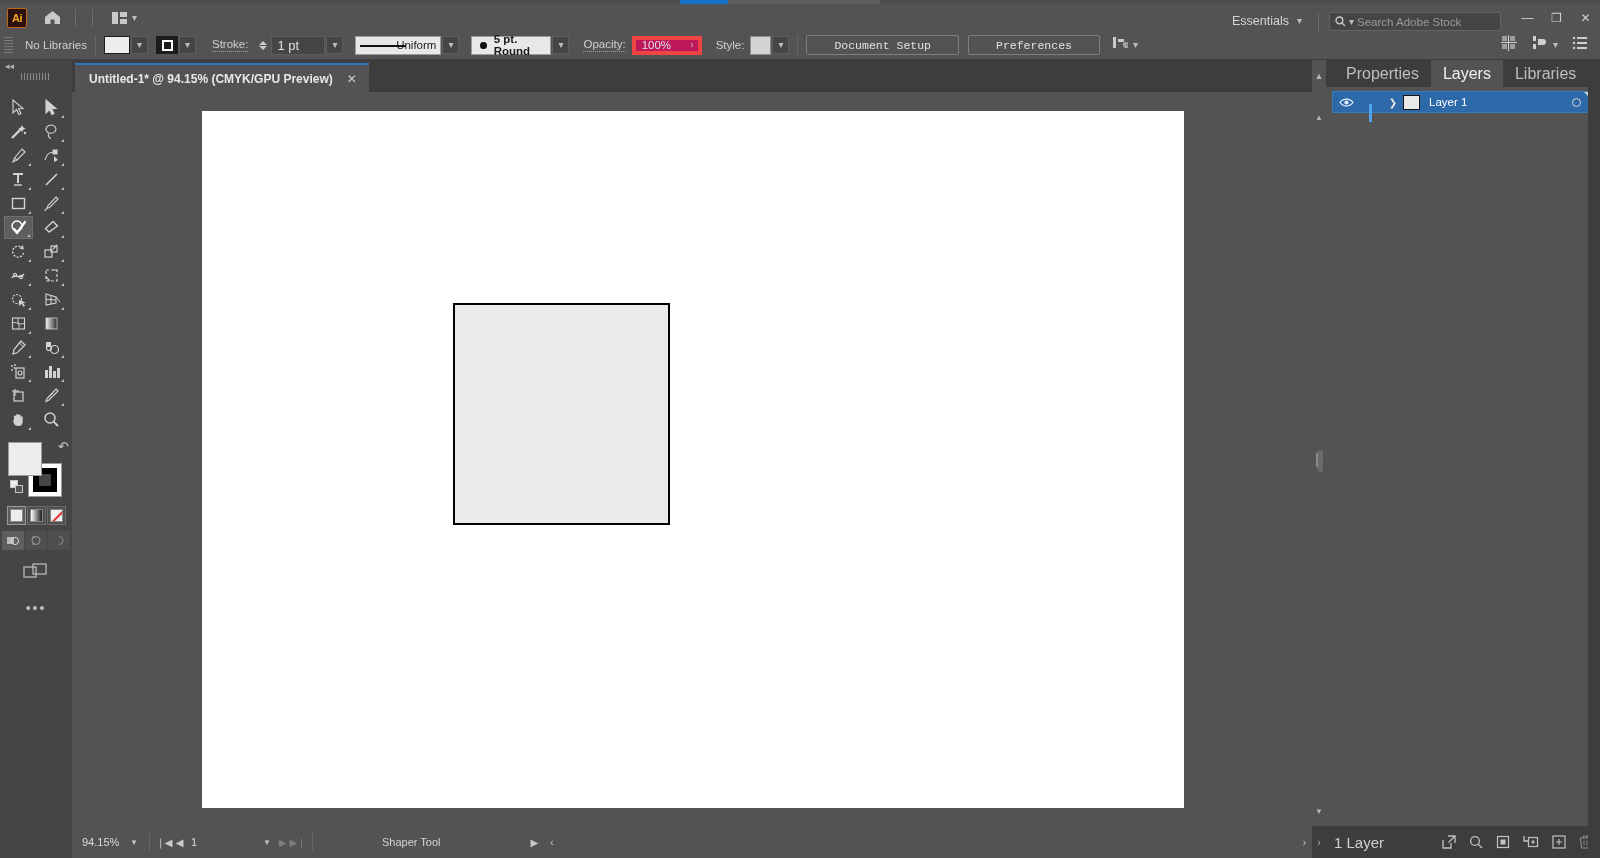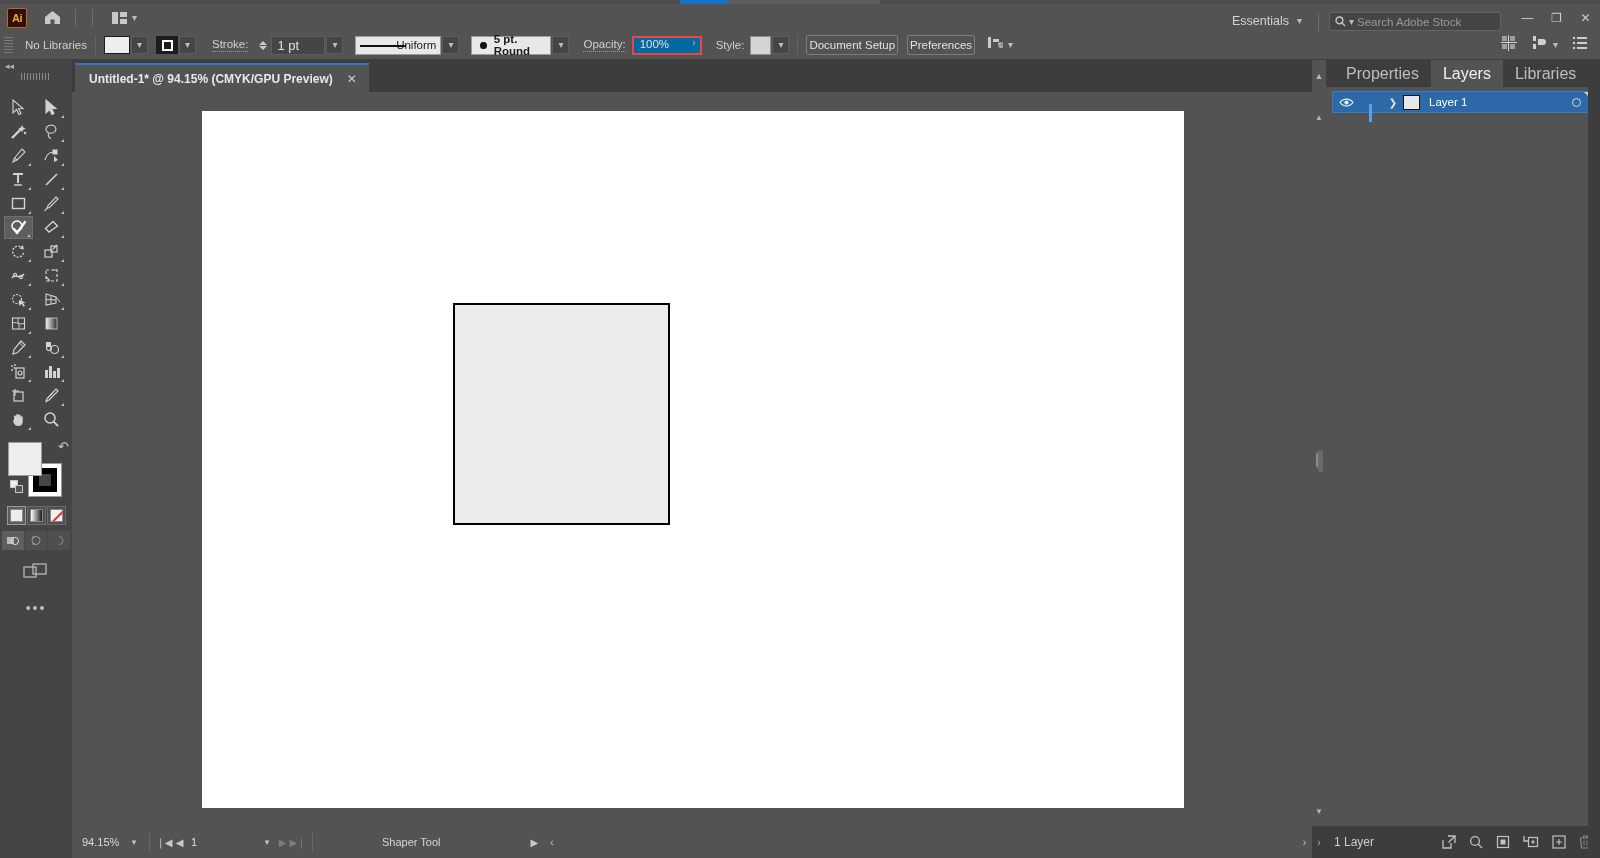--- a/index.html
+++ b/index.html
@@ -98,29 +98,29 @@
     color: #1b1b1b; font-size: 11.5px; position: relative;
   }
   .profile-field .pline { position: absolute; left: 4px; top: 50%; width: 46px; height: 2px; background: #111; }
   .brush-field {
     width: 80px; height: 19px; background: #e8e8e8; border: 1px solid #9b9b9b;
     display: flex; align-items: center; gap: 7px; padding-left: 8px;
     color: #1b1b1b; font-size: 11.5px; font-weight: bold;
   }
   .brush-dot { width: 7px; height: 7px; border-radius: 50%; background: #111; }
   .opacity-field {
-    width: 70px; height: 19px; background: #0369a1; border: 2px solid #ef4444;
-    display: flex; align-items: flex-start; justify-content: space-between;
+    width: 70px; height: 19px; background: #be185d; border: 4px solid #ef4444;
+    display: flex; align-items: center; justify-content: space-between;
     padding: 0 4px 0 6px; color: #e0e0e0; font-size: 11.5px;
   }
   .style-swatch { width: 21px; height: 19px; background: #d4d4d4; border: 1px solid #8d8d8d; }
   .btn-pill {
-    height: 20px; padding: 0 2px; background: #535353; border: 1px solid #7d7d7d;
+    height: 20px; padding: 0 27px; background: #535353; border: 1px solid #7d7d7d;
     border-radius: 2px; color: #e2e2e2; font-size: 11.5px;
-    display: flex; align-items: center; white-space: nowrap;
+    display: flex; align-items: center; white-space: nowrap; font-family: Liberation Mono, monospace;
   }
   .cb-right { margin-left: auto; display: flex; align-items: center; gap: 14px; padding-right: 12px; }
 
   
   .tabbar {
     position: absolute; left: 0; top: 60px; width: 1600px; height: 32px; background: #3d3d3d;
     display: flex; align-items: flex-end;
   }
   .tool-collapse {
     position: absolute; left: 0; top: 0; width: 72px; height: 32px;
@@ -252,21 +252,21 @@
   .layer-color { width: 17px; height: 15px; background: #e8e8e8; border: 1px solid #151515; margin-right: 9px; }
   .layer-name { color: #ffffff; font-size: 11.5px; flex: 1; }
   .layer-target { width: 9px; height: 9px; border: 1px solid #d8d8d8; border-radius: 50%; margin-right: 12px; }
   .layer-corner { position: absolute; right: 0; top: 0; width: 0; height: 0;
     border-right: 9px solid #cfcfcf; border-bottom: 9px solid transparent; }
 
   .panel-footer {
     position: absolute; left: 0; bottom: 0; width: 274px; height: 32px; background: #3d3d3d;
     display: flex; align-items: center; padding: 0 8px;
   }
-  .layer-count { color: #cfcfcf; font-size: 12px; }
+  .layer-count { color: #cfcfcf; font-size: 15px; }
   .footer-icons { margin-left: auto; display: flex; align-items: center; gap: 13px; }
   .footer-icons span { color: #c2c2c2; display: flex; }
   .footer-icons span.dim { color: #8a8a8a; }
 
   
   .right-edge {
     position: absolute; left: 1588px; top: 60px; width: 12px; height: 798px; background: #3d3d3d;
   }
   .panel-collapse-strip {
     position: absolute; left: 1312px; top: 60px; width: 14px; height: 32px;

